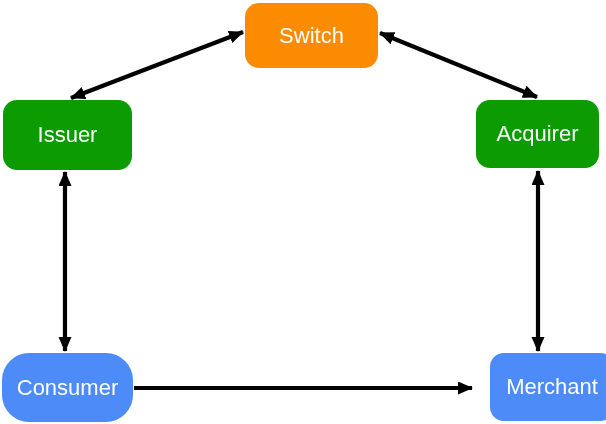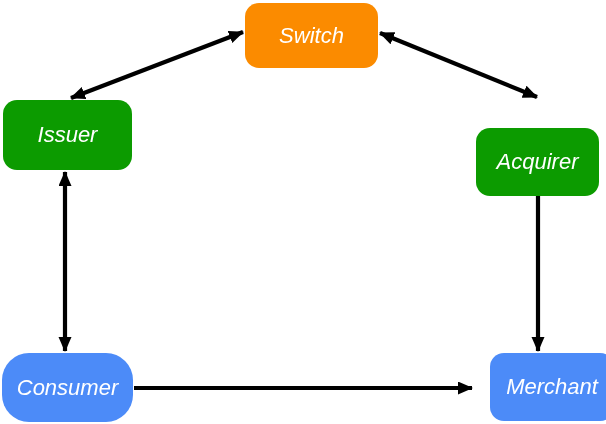--- a/index.html
+++ b/index.html
@@ -22,21 +22,20 @@
     width: 606px;
     height: 424px;
   }
   .node {
     position: absolute;
     border-radius: 14px;
     display: flex;
     align-items: center;
     justify-content: center;
     box-sizing: border-box;
-    font-style: italic;
   }
   .node-label {
     color: #ffffff;
     font-size: 22px;
     font-weight: 400;
     white-space: nowrap;
     user-select: none;
   }
 </style>
 </head>
@@ -61,21 +60,21 @@
         <line x1="134" y1="388" x2="472" y2="388" stroke="#000000" stroke-width="4.2" marker-end="url(#head-end)"></line>
       </g>
   </svg>
 
   <div class="node" style="left: 245px; top: 3px; width: 133px; height: 65px; background: rgb(251, 139, 0);">
     <span class="node-label" style="color: rgb(255, 255, 255);">Switch</span>
   </div>
   <div class="node" style="left: 3px; top: 100px; width: 129px; height: 70px; background: rgb(12, 155, 0);">
     <span class="node-label" style="color: rgb(255, 255, 255); text-align: center;">Issuer</span>
   </div>
-  <div class="node" style="left: 476px; top: 100px; width: 123px; height: 68px; background: rgb(12, 155, 0); margin-top: 28px;">
+  <div class="node" style="left: 476px; top: 100px; width: 123px; height: 68px; background: rgb(12, 155, 0);">
     <span class="node-label" style="color: rgb(255, 255, 255);">Acquirer</span>
   </div>
   <div class="node" style="left: 2px; top: 353px; width: 131px; height: 69px; background: rgb(76, 139, 248); border-radius: 27px;">
     <span class="node-label" style="color: rgb(255, 255, 255);">Consumer</span>
   </div>
   <div class="node" style="left: 490px; top: 353px; width: 124px; height: 68px; background: rgb(76, 139, 248);">
     <span class="node-label" style="color: rgb(255, 255, 255);">Merchant</span>
   </div>
 
 </div>

